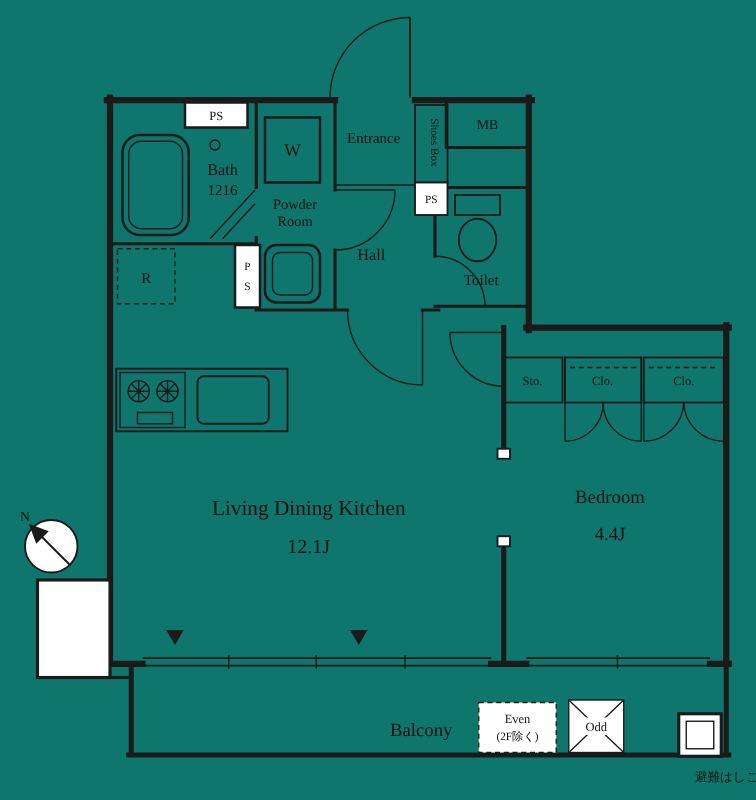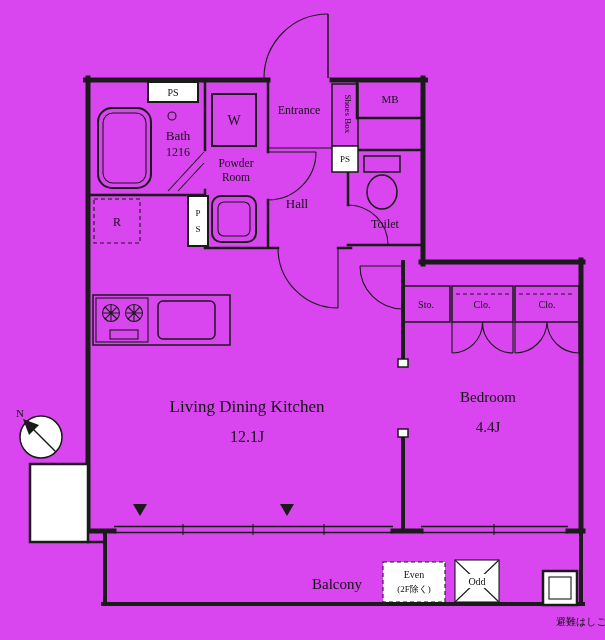--- a/index.html
+++ b/index.html
@@ -1,16 +1,16 @@
 <!DOCTYPE html>
 <html><head>
 <meta charset="utf-8">
 <style>
   html,body{margin:0;padding:0;background:#ffffff;}
-  #stage{position:relative;width:605px;height:640px;background:#d946ef;overflow:hidden;}
+  #stage{position:relative;width:605px;height:640px;background:#0f766e;overflow:hidden;}
   svg{position:absolute;left:0;top:0;}
   .wall{stroke:#1a1a1a;fill:none;stroke-linecap:square;}
   .w5{stroke-width:5;}
   .w4{stroke-width:4;}
   .w25{stroke-width:2.5;}
   .w2{stroke-width:2;}
   .thin{stroke:#1a1a1a;fill:none;stroke-width:1.5;}
   .hair{stroke:#1a1a1a;fill:none;stroke-width:1.1;}
   .t{font-family:"Liberation Serif","DejaVu Serif",serif;fill:#111111;text-anchor:middle;}
   .blk{fill:#1a1a1a;stroke:none;}

